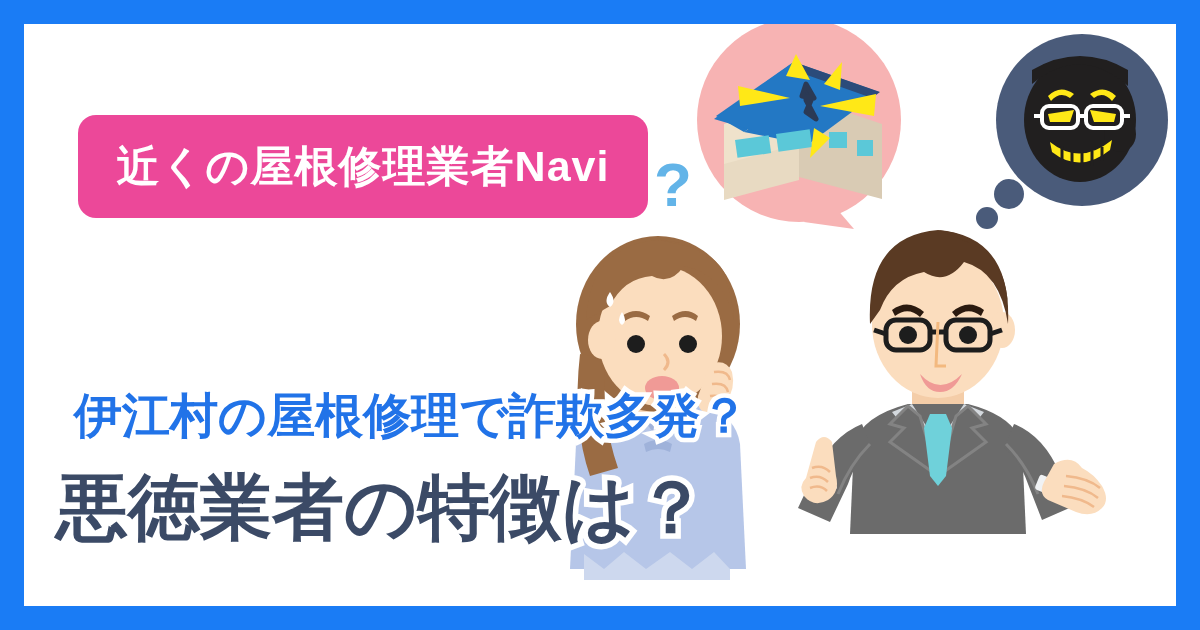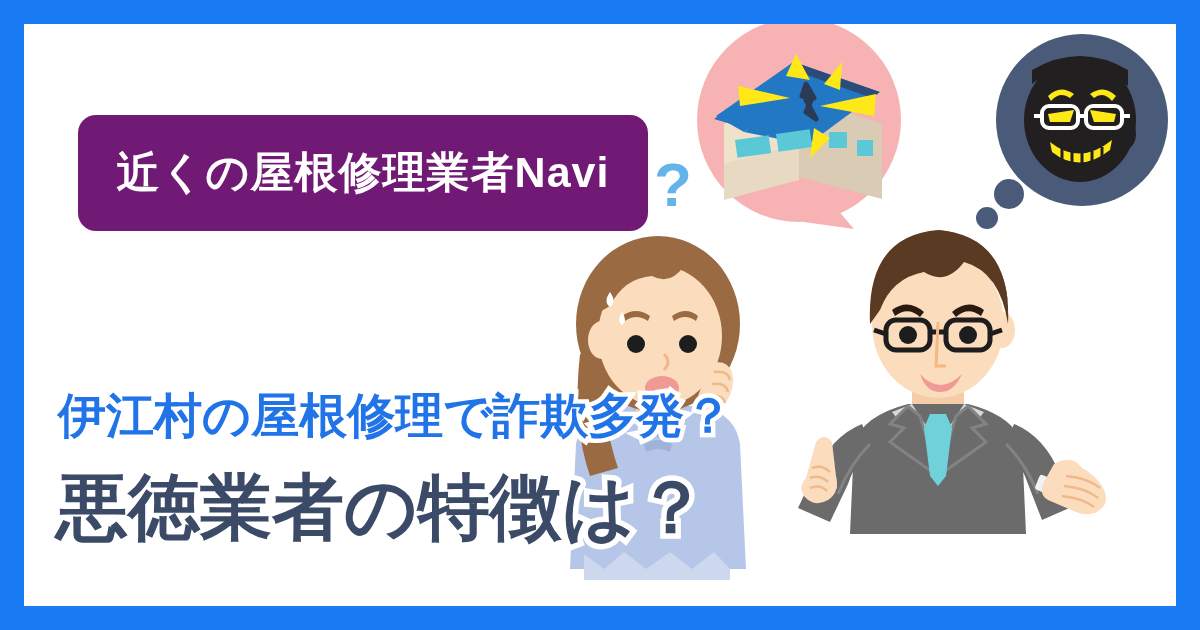--- a/index.html
+++ b/index.html
@@ -18,22 +18,22 @@
     left:24px; top:24px;
     width:1152px; height:582px;
     background:#ffffff;
     overflow:hidden;
   }
 
   
   .badge {
     position:absolute;
     left:54px; top:91px;
-    width:570px; height:116px;
-    background:#701a75;
+    width:570px; height:103px;
+    background:#ec4899;
     border-radius:18px;
     display:flex; align-items:center; justify-content:center;
   }
   .badge-text {
     color:#ffffff;
     font-size:43px;
     font-weight:bold;
     letter-spacing:1px;
     white-space:nowrap;
   }
@@ -49,21 +49,21 @@
   }
 
   
   .headline-wrap {
     position:absolute;
     left:0px; top:330px;
     width:800px;
   }
   .h-line1, .h-line2 {
     position:absolute;
-    left:34px;
+    left:50px;
     white-space:nowrap;
     font-weight:bold;
     letter-spacing:0px;
   }
   .h-line1 {
     top:30px;
     font-size:48px;
     color:#2173e8;
     -webkit-text-stroke:9px #ffffff;
     paint-order:stroke fill;

